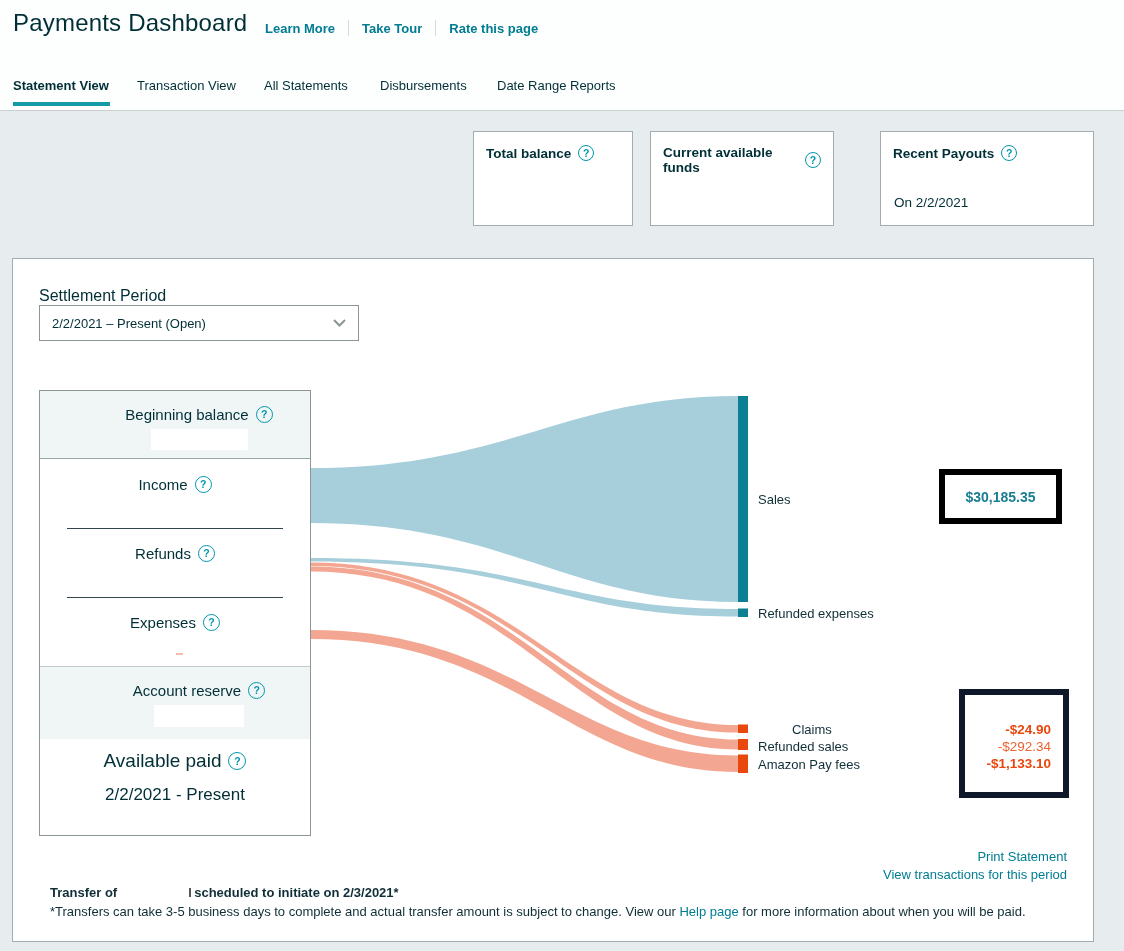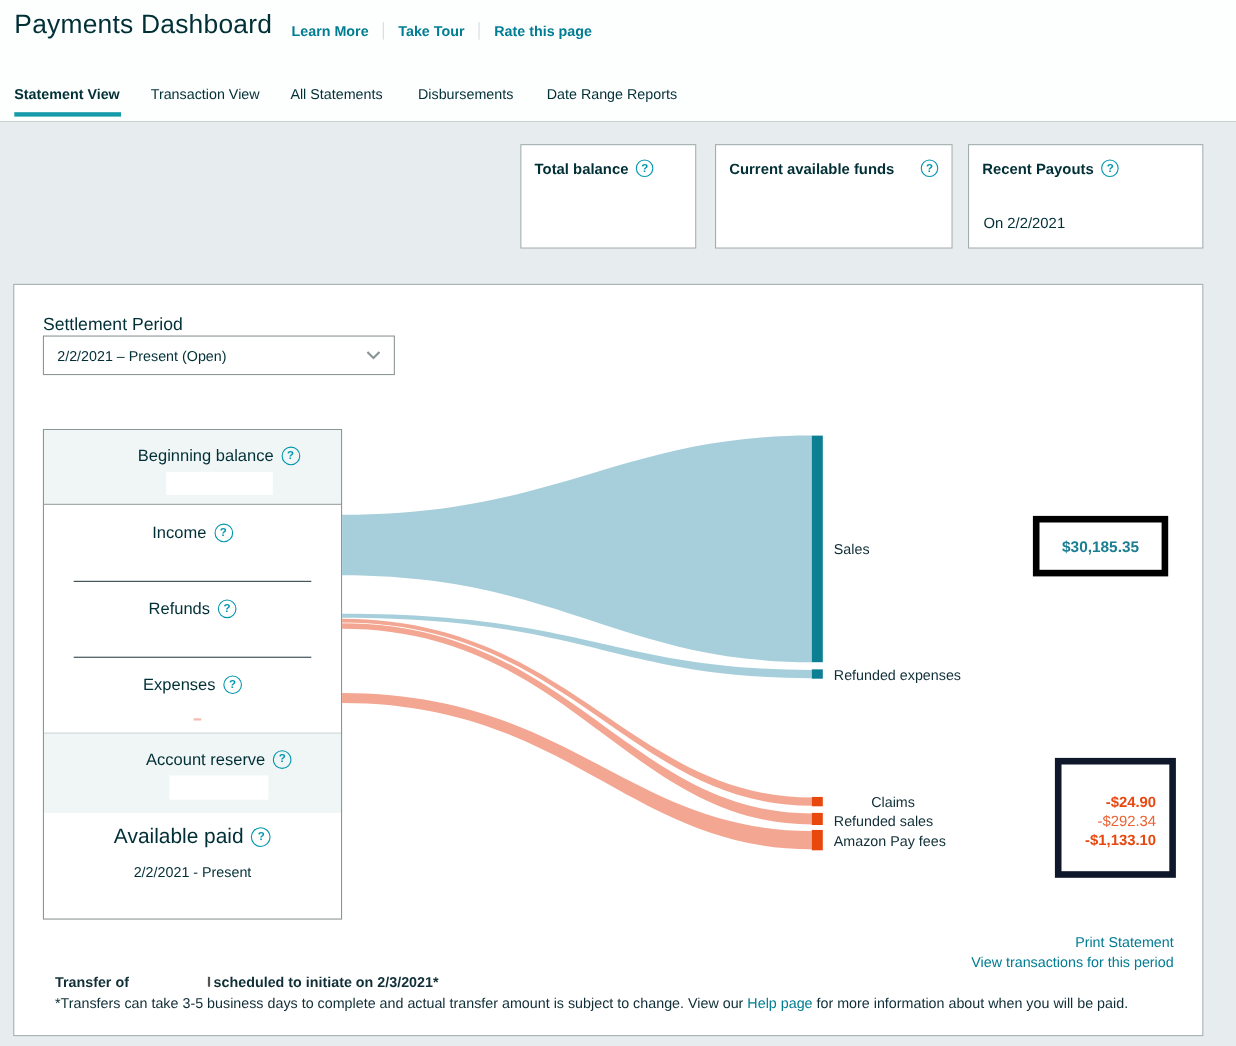--- a/index.html
+++ b/index.html
@@ -31,21 +31,21 @@
   .sp-select { position:absolute; left:26px; top:46px; width:320px; height:36px; border:1px solid #8d9696; background:#fff; display:flex; align-items:center; justify-content:space-between; padding:0 12px; font-size:13px; color:#002f36; cursor:pointer; }
 
   
   .summary { position:absolute; left:26px; top:131px; width:272px; height:446px; border:1px solid #8d9696; background:#fff; }
   .srow { position:relative; width:100%; text-align:center; }
   .srow.shaded { background:#f0f6f6;padding-left:48px; }
   .srow-label { display:flex; justify-content:center; align-items:center; gap:7px; font-size:15px; color:#002f36; padding-top:15px; }
   .srow-label.big { font-size:19px; padding-top:11px; }
   .redact { background:#fff; margin:6px auto 0; }
   .row-line { position:absolute; bottom:0; left:27px; width:216px; height:1.5px; background:#32454a; }
-  .srow-sub { font-size:13px; color:#002f36; margin-top:13px; }
+  .srow-sub { font-size:17px; color:#002f36; margin-top:13px; }
   .tinymark { position:absolute; left:136px; bottom:11px; width:7px; height:2px; background:#f2bcae; }
 
   
   .sankey { position:absolute; left:0; top:0; width:1082px; height:684px; pointer-events:none; }
   .flow-label { position:absolute; font-size:13px; color:#0f2e36; white-space:nowrap; }
 
   .sales-box { position:absolute; left:926px; top:210px; width:123px; height:55px; border:6px solid #000; background:#fff; display:flex; align-items:center; justify-content:center; }
   .sales-box span { font-size:14px; font-weight:bold; color:#1a7e93; }
   .neg-box { position:absolute; left:946px; top:430px; width:110px; height:109px; border:6px solid #0f172a; background:#fff; padding:26px 12px 0 0; text-align:right; }
   .neg-line { font-size:13.5px; line-height:17.2px; color:#e8470e; }
@@ -84,21 +84,21 @@
 </div>
 
 <div class="content">
 
   <div class="card" style="left:473px; width:160px;">
     <div class="card-title">
       <span>Total balance</span>
       <span class="qicon">?</span>
     </div>
   </div>
-  <div class="card" style="left:650px; width:216px;">
+  <div class="card" style="left:650px; width:184px;">
     <div class="card-title" style="justify-content:space-between; width:100%;">
       <span>Current available funds</span>
       <span class="qicon">?</span>
     </div>
   </div>
   <div class="card" style="left:880px; width:214px;">
     <div class="card-title">
       <span>Recent Payouts</span>
       <span class="qicon">?</span>
     </div>

